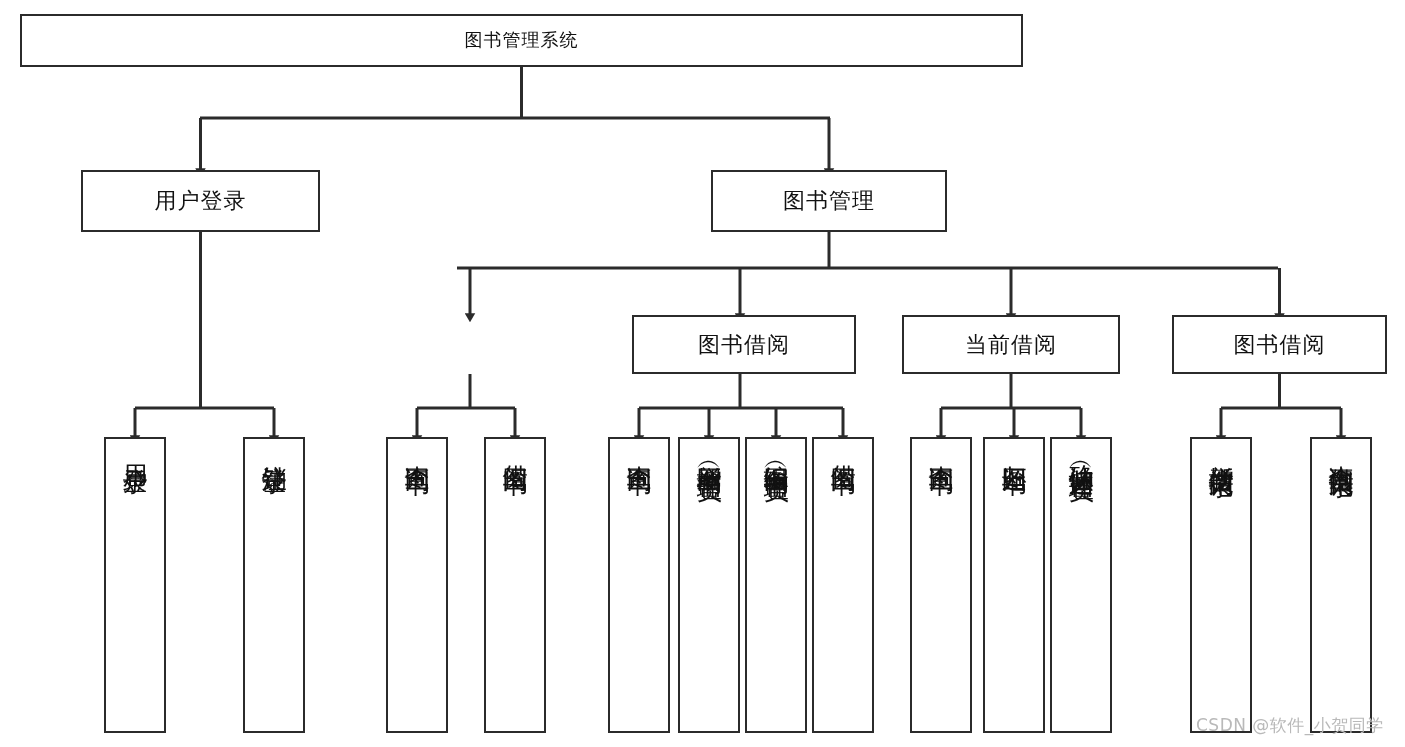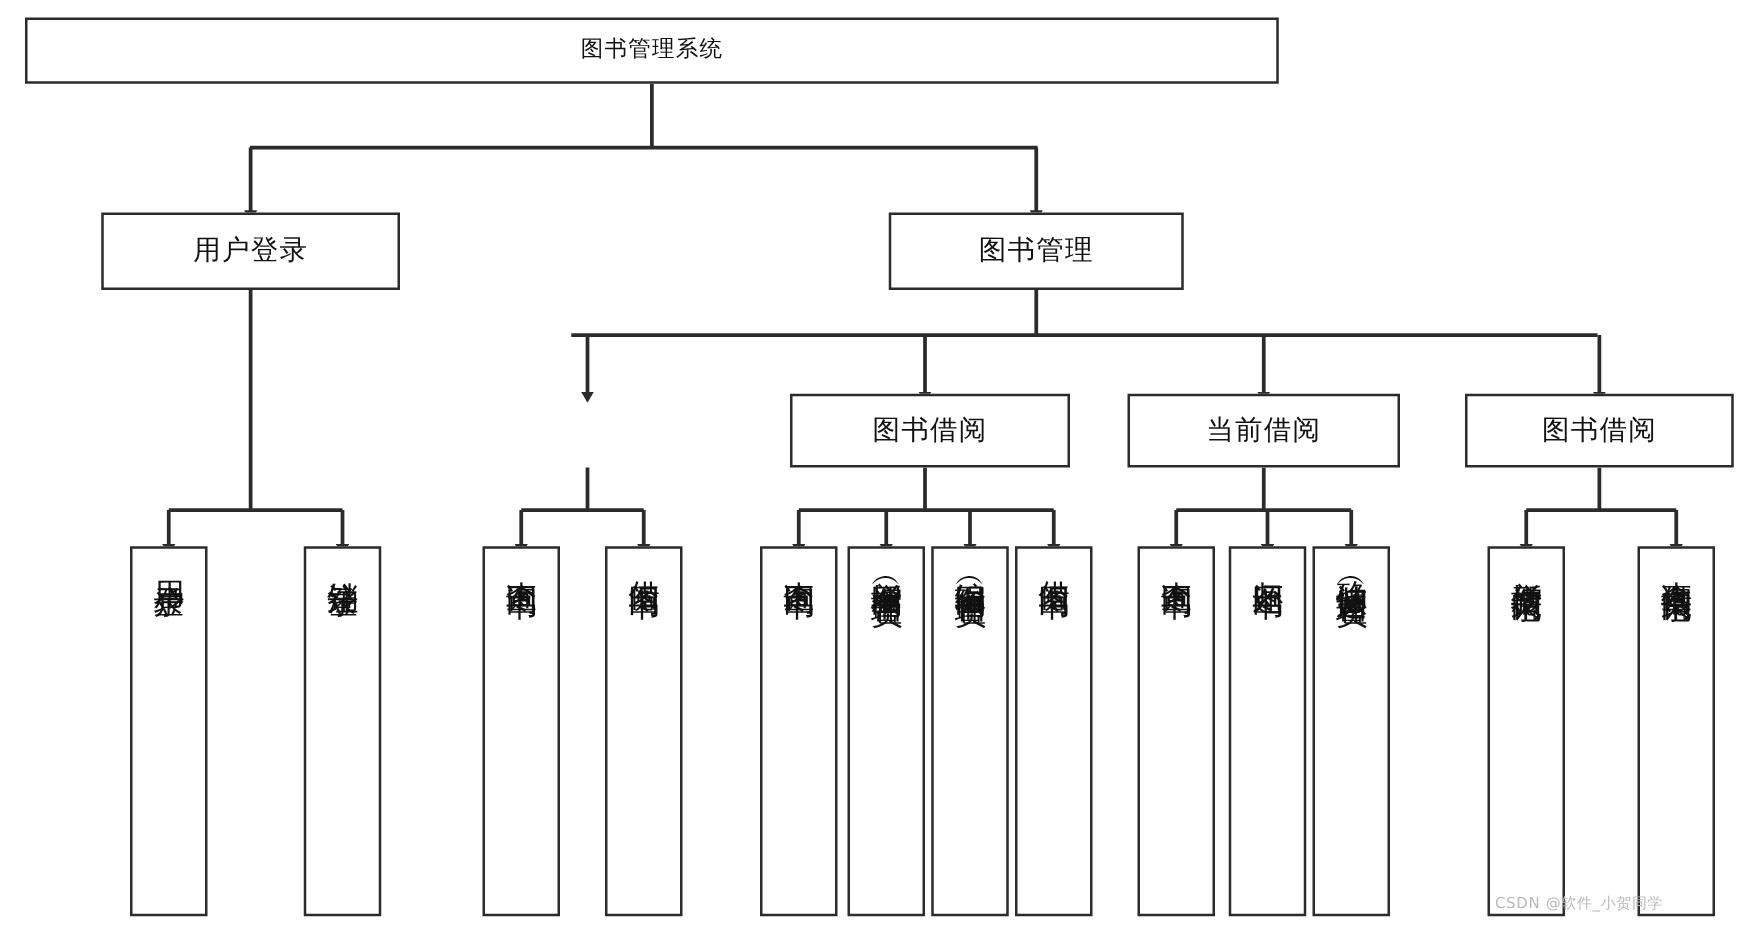--- a/index.html
+++ b/index.html
@@ -49,21 +49,21 @@
     text-orientation:upright;
     font-size:25px;
     line-height:1.02;
     letter-spacing:2px;
     white-space:nowrap;
     height:auto;
   }
   .node.root .label{ font-size:18px; }
   .watermark{
     position:absolute;
-    font-size:12px;
+    font-size:17px;
     color:#b9b9b9;
     letter-spacing:0.5px;
     white-space:nowrap;
     user-select:none;
   }
 </style>
 </head>
 <body>
 
 <div id="canvas">

